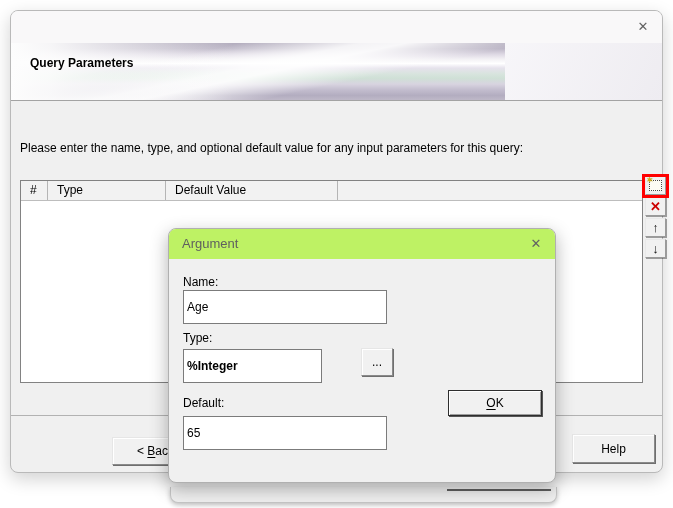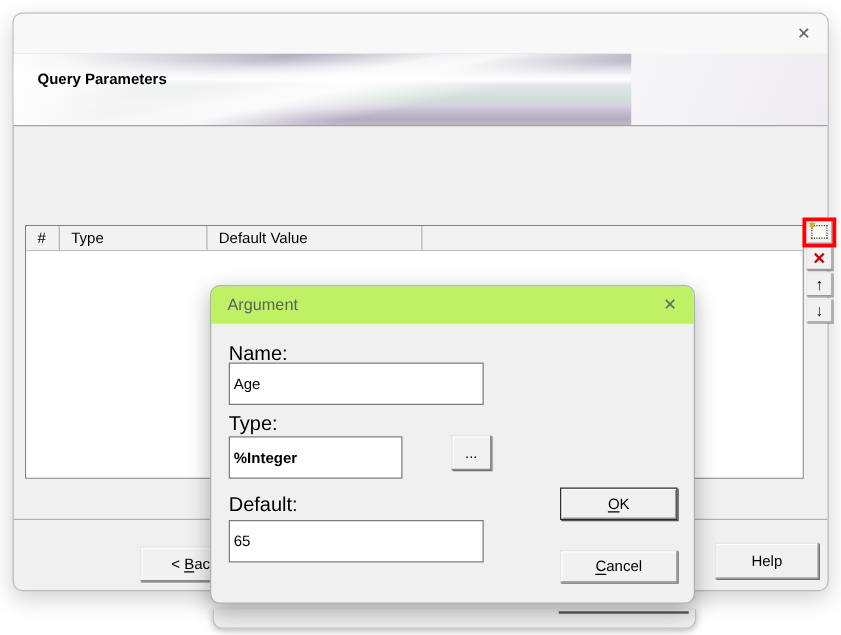--- a/index.html
+++ b/index.html
@@ -79,21 +79,21 @@
   .fragment-line { position: absolute; left: 276px; top: 2px; width: 104px; height: 2px;
                    background: #5f5f5f; }
 
   
   .argdlg { position: absolute; left: 168px; top: 228px; width: 388px; height: 255px;
             background: #f0f0f0; border: 1px solid #b0b0b0; border-radius: 8px;
             box-shadow: 0 6px 18px rgba(0,0,0,.30); z-index: 3; }
   .argdlg .titlebar { height: 30px; background: #bef264; border-radius: 7px 7px 0 0; }
   .argdlg .title { left: 13px; line-height: 30px; }
   .argdlg .close-btn { top: 5px; }
-  .lbl { position: absolute; font-size: 16px; color: #000; }
+  .lbl { position: absolute; font-size: 12px; color: #000; }
   .name-lbl { left: 14px; top: 46px; } .type-lbl { left: 14px; top: 102px; }
   .def-lbl  { left: 14px; top: 167px; }
   .field { position: absolute; height: 25px; border: 1px solid #7b7b7b; background: #fff;
            font-size: 12px; padding: 16px 3px; font-family: "Liberation Sans", sans-serif; }
   .name-field { left: 14px; top: 61px; width: 204px; }
   .type-field { left: 14px; top: 120px; width: 139px; font-weight: bold; }
   .def-field  { left: 14px; top: 187px; width: 204px; }
   .browse-btn { position: absolute; left: 192px; top: 119px; width: 32px; height: 28px;
                 line-height: 20px; }
   .ok-btn { position: absolute; left: 279px; top: 161px; width: 94px; height: 26px;
@@ -111,20 +111,21 @@
       <button class="close-btn">
         <span>✕</span>
       </button>
     </div>
 
     <div class="banner">
       <div class="banner-photo"></div>
       <div class="banner-heading">Query Parameters</div>
     </div>
 
+    <div class="instruction">Please enter the name, type, and optional default value for any input parameters for this query:</div>
 
     <div class="param-table">
       <div class="thead">
         <div class="th c0">#</div>
         <div class="th c2">Type</div>
         <div class="th c3">Default Value</div>
         <div class="th c4"></div>
       </div>
       <div class="tbody"></div>
     </div>
@@ -166,16 +167,15 @@
     <input class="field name-field" value="Age" style="">
 
     <div class="lbl type-lbl">Type:</div>
     <input class="field type-field" value="%Integer" style="">
     <button class="btn3d browse-btn"><span>...</span></button>
 
     <div class="lbl def-lbl">Default:</div>
     <input class="field def-field" value="65" style="">
 
     <button class="btn3d ok-btn"><span class="u">O</span><span>K</span></button>
-    <button class="btn3d cancel-btn"><span class="u">C</span><span>ancel</span></button>
   </div>
 
 </div>
 
 </body></html>

